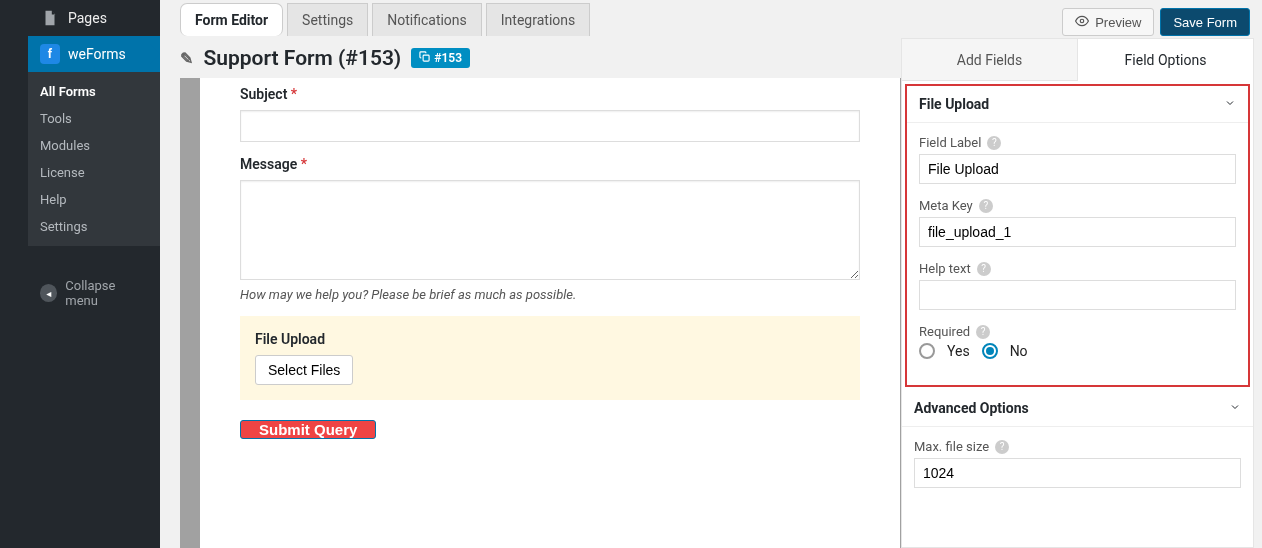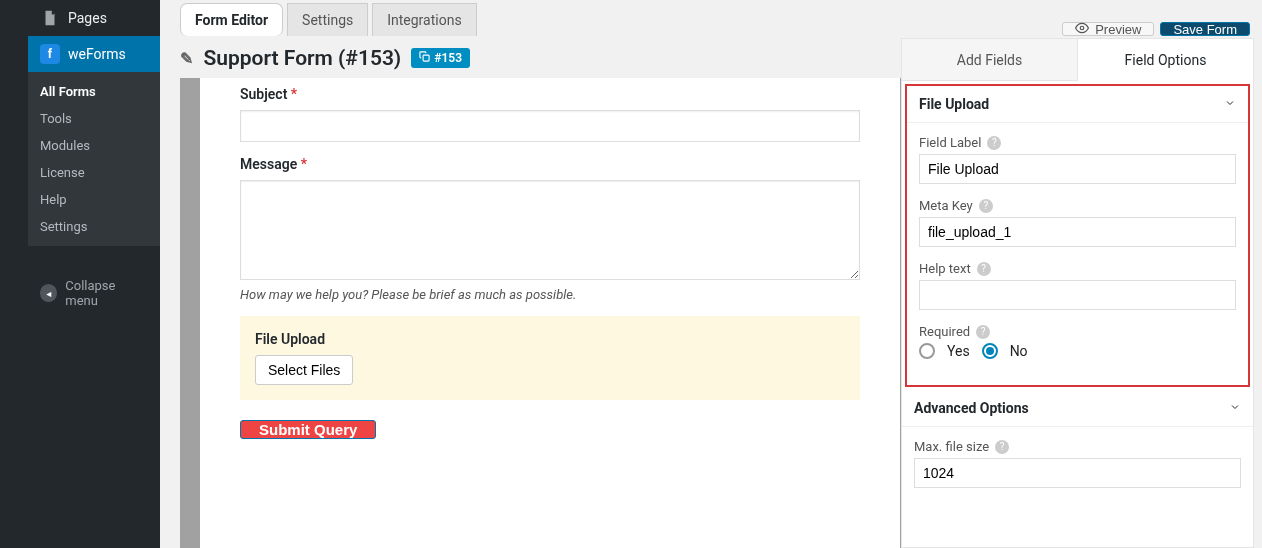--- a/index.html
+++ b/index.html
@@ -21,21 +21,21 @@
 
   
   .main { position: absolute; left: 160px; top: 0; right: 0; bottom: 0; background: #f1f1f1; }
 
   
   .topnav { position: absolute; left: 20px; top: 0; right: 12px; height: 36px; display: flex; align-items: flex-end; }
   .topnav .tabs { display: flex; gap: 0; }
   .topnav .tab { padding: 8px 14px; font-size: 14px; color: #555; background: #e5e5e5; border: 1px solid #ccc; border-bottom: none; margin-right: 4px; cursor: pointer; }
   .topnav .tab.active { background: #fff; font-weight: 700; color: #23282d; border-radius: 7px; }
   .topnav .spacer { flex: 1; }
-  .preview-btn, .save-btn { height: 14px; padding: 0 12px; font-size: 13px; border-radius: 3px; cursor: pointer; display: inline-flex; align-items: center; gap: 6px; }
+  .preview-btn, .save-btn { height: 28px; padding: 0 12px; font-size: 13px; border-radius: 3px; cursor: pointer; display: inline-flex; align-items: center; gap: 6px; }
   .preview-btn { background: #f7f7f7; border: 1px solid #ccc; color: #555; margin-right: 6px; }
   .save-btn { background: #0c4a6e; border: 1px solid #0073aa; color: #fff; font-weight: 400; }
 
   
   .titlebar { position: absolute; left: 20px; top: 38px; height: 40px; display: flex; align-items: center; gap: 10px; font-size: 21px; font-weight: 600; color: #23282d; }
   .titlebar .pencil { font-size: 16px; color: #666; }
   .id-chip { background: #008ec2; color: #fff; font-size: 12px; font-weight: 600; padding: 3px 8px; border-radius: 3px; display: inline-flex; align-items: center; gap: 4px; }
 
   
   .stage-wrap { position: absolute; left: 20px; top: 78px; width: 740px; bottom: 0; background: #a1a1a1; padding: 0 20px; overflow: hidden; }
@@ -101,20 +101,21 @@
     <span>Collapse menu</span>
   </div>
 </div>
 
 <div class="main">
 
   <div class="topnav">
     <div class="tabs">
       <div class="tab active">Form Editor</div>
       <div class="tab">Settings</div>
+      <div class="tab">Notifications</div>
       <div class="tab">Integrations</div>
     </div>
     <div class="spacer"></div>
     <button class="preview-btn">
       <span><svg width="14" height="14" viewBox="0 0 24 24" fill="none" stroke="currentColor" stroke-width="2">
             <path d="M1 12s4-8 11-8 11 8 11 8-4 8-11 8S1 12 1 12z"></path>
             <circle cx="12" cy="12" r="3"></circle>
           </svg></span>
       <span>Preview</span>
     </button>

